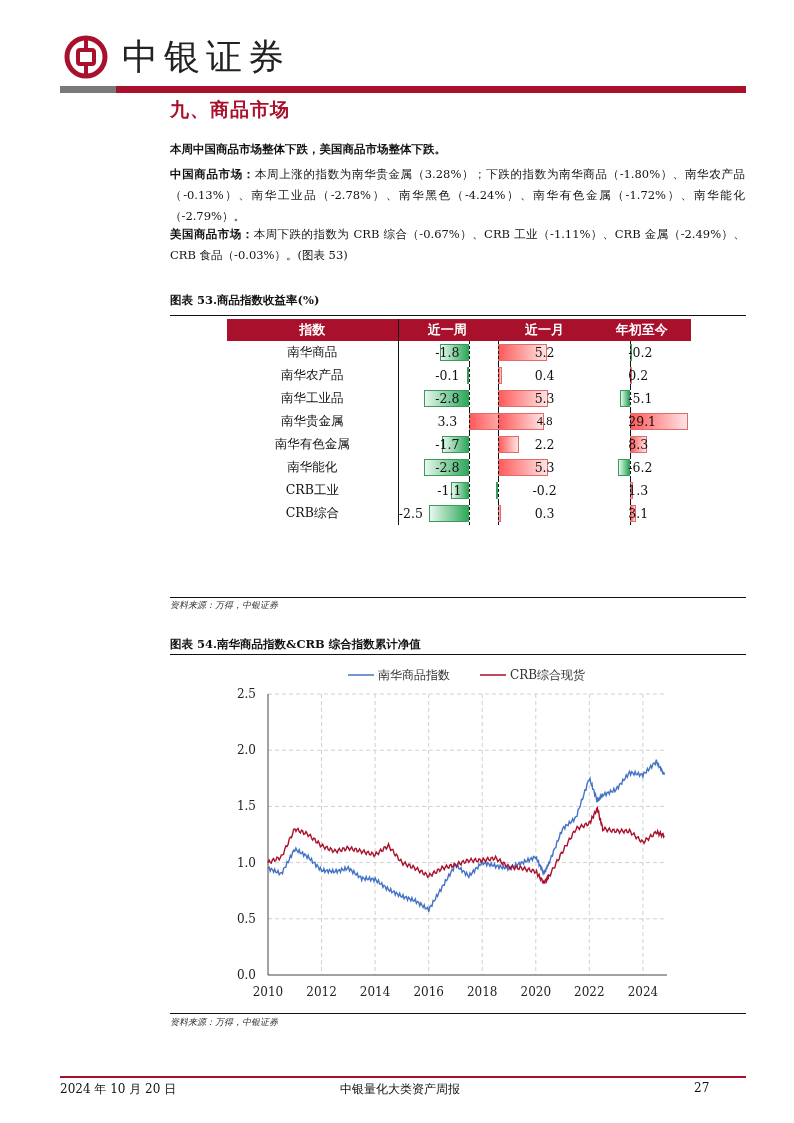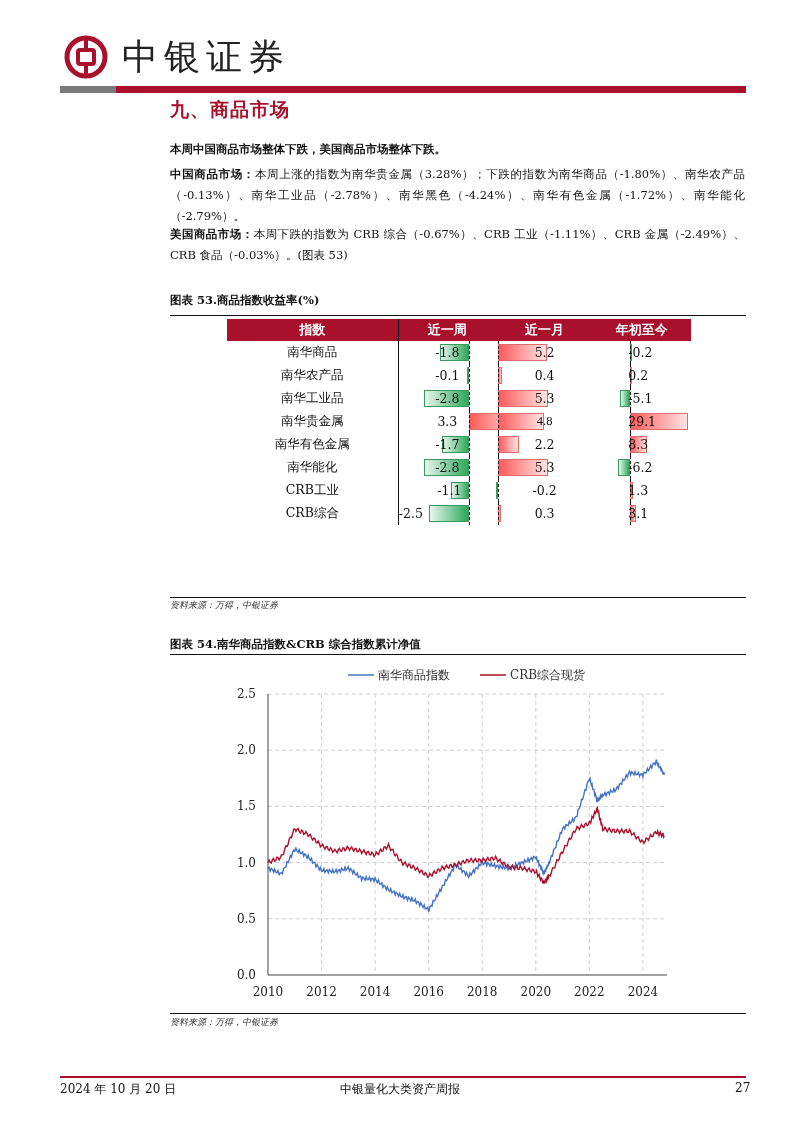--- a/index.html
+++ b/index.html
@@ -309,13 +309,13 @@
     <polyline points="98.0,212.2 99.1,211.2 100.2,215.2 101.3,212.5 102.5,213.6 103.6,216.3 104.7,213.1 105.8,216.3 106.9,216.8 108.0,214.5 109.2,218.6 110.3,217.0 111.4,216.6 112.5,217.8 113.6,212.3 114.7,211.5 115.9,211.2 117.0,205.5 118.1,206.5 119.2,204.0 120.3,199.5 121.4,201.2 122.5,196.6 123.7,194.2 124.8,195.1 125.9,192.1 127.0,194.6 128.1,196.4 129.2,193.7 130.4,197.7 131.5,197.3 132.6,196.0 133.7,200.3 134.8,198.0 135.9,199.0 137.1,202.2 138.2,199.2 139.3,202.7 140.4,204.3 141.5,202.4 142.6,207.1 143.7,206.5 144.9,206.3 146.0,210.9 147.1,208.7 148.2,210.7 149.3,213.9 150.4,211.4 151.6,215.3 152.7,215.3 153.8,212.7 154.9,216.5 156.0,214.4 157.1,213.8 158.3,217.0 159.4,213.6 160.5,215.2 161.6,216.8 162.7,213.4 163.8,216.7 164.9,216.1 166.1,213.5 167.2,216.9 168.3,214.0 169.4,213.6 170.5,216.1 171.6,212.2 172.8,214.0 173.9,214.6 175.0,211.0 176.1,214.2 177.2,212.6 178.3,210.6 179.5,215.1 180.6,212.8 181.7,214.2 182.8,217.4 183.9,214.6 185.0,217.9 186.1,219.1 187.3,217.0 188.4,221.4 189.5,220.4 190.6,220.1 191.7,224.4 192.8,221.1 194.0,222.3 195.1,224.3 196.2,220.7 197.3,223.8 198.4,223.6 199.5,221.1 200.7,224.9 201.8,222.6 202.9,222.2 204.0,225.4 205.1,221.9 206.2,224.4 207.3,226.6 208.5,224.0 209.6,228.1 210.7,228.0 211.8,226.8 212.9,231.3 214.0,229.3 215.2,230.3 216.3,233.8 217.4,231.0 218.5,234.0 219.6,235.3 220.7,232.7 221.9,236.8 223.0,235.8 224.1,234.9 225.2,239.0 226.3,236.4 227.4,237.6 228.5,240.4 229.7,237.3 230.8,240.5 231.9,241.2 233.0,238.7 234.1,242.8 235.2,241.1 236.4,240.5 237.5,244.2 238.6,241.2 239.7,242.8 240.8,244.9 241.9,241.7 243.1,245.1 244.2,245.0 245.3,243.0 246.4,247.4 247.5,245.7 248.6,246.1 249.7,249.8 250.9,246.9 252.0,249.5 253.1,251.4 254.2,248.8 255.3,252.9 256.4,252.6 257.6,251.4 258.7,255.8 259.8,251.0 260.9,249.4 262.0,250.1 263.1,244.5 264.2,245.0 265.4,243.7 266.5,238.7 267.6,240.4 268.7,236.9 269.8,233.6 270.9,235.2 272.1,230.1 273.2,229.1 274.3,229.3 275.4,223.8 276.5,224.7 277.6,222.8 278.8,218.2 279.9,220.0 281.0,215.9 282.1,213.3 283.2,214.6 284.3,209.2 285.4,208.8 286.6,211.3 287.7,208.7 288.8,212.8 289.9,213.1 291.0,211.7 292.1,216.4 293.3,214.7 294.4,215.4 295.5,219.2 296.6,216.5 297.7,219.5 298.8,221.4 300.0,216.9 301.1,219.2 302.2,216.9 303.3,214.0 304.4,216.5 305.5,212.3 306.6,211.6 307.8,212.9 308.9,208.1 310.0,209.5 311.1,208.7 312.2,204.6 313.3,208.5 314.5,207.0 315.6,206.1 316.7,209.7 317.8,206.7 318.9,208.0 320.0,210.2 321.2,206.9 322.3,210.1 323.4,210.1 324.5,207.8 325.6,211.8 326.7,209.6 327.8,209.2 329.0,212.5 330.1,209.2 331.2,211.0 332.3,212.6 333.4,209.3 334.5,212.7 335.7,212.0 336.8,210.1 337.9,214.0 339.0,211.4 340.1,210.9 341.2,213.2 342.4,209.1 343.5,210.8 344.6,211.1 345.7,207.4 346.8,210.4 347.9,208.5 349.0,206.5 350.2,209.5 351.3,205.9 352.4,206.1 353.5,207.9 354.6,203.8 355.7,205.9 356.9,205.6 358.0,202.3 359.1,205.5 360.2,203.0 361.3,201.6 362.4,204.4 363.6,200.5 364.7,201.3 365.8,202.6 366.5,200.4 367.1,204.8 367.8,205.8 368.5,204.8 369.1,209.9 369.8,208.8 370.5,209.8 371.1,214.2 371.8,212.0 372.5,215.2 373.1,217.8 373.8,215.8 374.3,218.2 374.7,216.2 375.2,213.4 375.6,216.1 376.1,212.2 376.5,211.5 376.9,213.2 377.4,208.5 377.8,209.9 378.3,209.6 378.7,205.5 379.2,208.1 380.3,203.7 381.4,199.5 382.5,200.2 383.6,194.1 384.8,192.2 385.9,191.5 387.0,185.0 388.1,185.0 389.2,182.1 390.3,176.6 391.4,177.4 392.6,172.5 393.7,170.7 394.8,173.0 395.9,168.6 397.0,169.1 398.1,169.7 399.3,165.3 400.4,167.4 401.5,165.9 402.6,162.7 403.7,165.4 404.8,161.9 406.0,160.7 407.1,160.3 408.2,153.4 409.3,152.1 410.4,149.8 411.5,143.2 412.6,143.4 413.8,138.9 414.9,133.8 416.0,134.1 417.1,127.8 418.2,125.0 419.3,124.1 420.0,122.3 420.7,126.7 421.4,128.9 422.0,127.8 422.7,133.3 423.4,133.4 424.0,134.0 424.7,139.3 425.4,137.9 426.0,140.7 426.7,144.6 427.4,142.8 427.8,145.2 428.3,144.6 428.7,141.5 429.2,144.7 429.6,141.9 430.1,140.8 430.5,143.5 430.9,139.5 431.4,140.6 431.8,141.6 432.3,137.6 432.7,140.4 433.8,139.1 435.0,136.5 436.1,139.7 437.2,136.5 438.3,136.0 439.4,138.3 440.5,134.1 441.7,135.8 442.8,136.2 443.9,132.5 445.0,135.5 446.1,133.6 447.2,130.6 448.4,132.7 449.5,128.2 450.6,127.4 451.7,128.3 452.8,123.2 453.9,124.4 455.0,123.2 456.2,118.9 457.3,121.2 458.4,117.8 459.5,115.4 460.6,118.9 461.7,115.7 462.9,117.1 464.0,119.1 465.1,115.6 466.2,118.8 467.3,118.6 468.4,116.3 469.6,120.2 470.7,118.0 471.8,117.7 472.9,120.9 474.0,116.2 475.1,116.8 476.2,117.0 477.4,112.4 478.5,114.6 479.6,112.5 480.7,109.4 481.8,111.9 482.9,107.9 484.1,107.0 485.2,108.5 486.3,103.6 487.0,107.1 487.6,108.8 488.3,106.8 489.0,111.5 489.6,111.0 490.3,110.7 491.0,115.3 491.6,113.2 492.3,115.1 493.0,118.4 493.7,115.9 494.3,118.9" fill="none" stroke="#4472c4" stroke-width="1.4"></polyline>
     <polyline points="98.0,206.6 99.1,204.1 100.2,206.2 101.3,207.1 102.5,203.7 103.6,202.6 104.7,205.2 105.8,204.6 106.9,201.1 108.0,201.6 109.2,203.9 110.3,201.7 111.4,199.0 112.5,198.9 113.6,198.3 114.7,193.2 115.9,189.8 117.0,190.5 118.1,188.4 119.2,183.0 120.3,181.2 121.4,181.7 122.5,178.2 123.7,173.2 124.8,172.8 125.9,175.4 127.0,173.4 128.1,172.4 129.2,175.7 130.4,176.9 131.5,174.3 132.6,174.8 133.7,178.3 134.8,178.0 135.9,175.6 137.1,177.6 138.2,180.5 139.3,179.3 140.4,178.4 141.5,182.0 142.6,184.1 143.7,182.1 144.9,182.6 146.0,186.6 147.1,187.1 148.2,185.1 149.3,187.2 150.4,190.8 151.6,189.9 152.7,188.2 153.8,191.0 154.9,193.1 156.0,190.8 157.1,190.4 158.3,193.8 159.4,194.4 160.5,191.8 161.6,193.0 162.7,196.3 163.8,195.4 164.9,193.3 166.1,195.1 167.2,196.8 168.3,193.9 169.4,192.4 170.5,195.0 171.6,195.3 172.8,191.9 173.9,191.9 175.0,194.6 176.1,193.3 177.2,190.3 178.3,191.7 179.5,194.3 180.6,192.3 181.7,190.9 182.8,193.9 183.9,195.1 185.0,192.4 186.1,192.5 187.3,195.8 188.4,195.5 189.5,192.9 190.6,194.5 191.7,197.4 192.8,195.7 194.0,193.9 195.1,196.7 196.2,198.4 197.3,195.8 198.4,195.4 199.5,198.7 200.7,198.9 201.8,196.2 202.9,197.3 204.0,200.4 205.1,199.1 206.2,196.0 207.3,197.4 208.5,198.5 209.6,195.0 210.7,193.2 211.8,195.4 212.9,195.0 214.0,191.2 215.2,190.9 216.3,193.1 217.4,191.1 218.5,187.8 219.6,191.0 220.7,194.6 221.9,193.5 223.0,193.4 224.1,197.7 225.2,199.8 226.3,198.2 227.4,199.6 228.5,204.1 229.7,204.7 230.8,203.3 231.9,206.2 233.0,209.1 234.1,207.4 235.2,206.0 236.4,209.1 237.5,210.8 238.6,208.3 239.7,208.3 240.8,211.8 241.9,212.0 243.1,209.5 244.2,211.1 245.3,214.2 246.4,213.1 247.5,211.5 248.6,214.5 249.7,216.8 250.9,214.7 252.0,214.4 253.1,218.1 254.2,218.9 255.3,216.5 256.4,217.8 257.6,221.3 258.7,220.6 259.8,217.4 260.9,218.8 262.0,220.1 263.1,216.9 264.2,214.9 265.4,217.2 266.5,217.1 267.6,213.4 268.7,213.0 269.8,215.3 270.9,213.7 272.1,210.3 273.2,211.7 274.3,213.7 275.4,211.1 276.5,209.1 277.6,211.6 278.8,212.3 279.9,209.0 281.0,208.5 282.1,211.3 283.2,210.5 284.3,207.3 285.4,208.3 286.6,210.5 287.7,208.2 288.8,205.7 289.9,207.8 291.0,208.9 292.1,205.6 293.3,204.6 294.4,207.2 295.5,206.8 296.6,203.4 297.7,203.9 298.8,206.3 300.0,204.7 301.1,202.3 302.2,204.5 303.3,206.3 304.4,203.7 305.5,202.5 306.6,205.5 307.8,205.9 308.9,202.8 310.0,203.2 311.1,206.2 312.2,205.0 313.3,202.2 314.5,203.8 315.6,205.8 316.7,203.2 317.8,201.5 318.9,204.1 320.0,204.7 321.2,201.5 322.3,201.3 323.4,204.1 324.5,203.2 325.6,200.2 326.7,202.4 327.8,205.6 329.0,204.3 330.1,203.1 331.2,206.4 332.3,208.4 333.4,206.3 334.5,206.5 335.7,210.3 336.8,210.8 337.9,208.6 339.0,210.4 340.1,213.2 341.2,211.5 342.4,209.4 343.5,211.8 344.6,213.5 345.7,210.9 346.8,210.0 347.9,213.1 349.0,213.4 350.2,210.4 351.3,211.1 352.4,214.1 353.5,213.0 354.6,210.8 355.7,213.1 356.9,215.4 358.0,213.1 359.1,212.0 360.2,215.2 361.3,216.1 362.4,213.3 363.6,213.8 364.7,217.1 365.8,216.4 366.5,214.6 367.1,217.2 367.8,220.4 368.5,219.1 369.1,218.3 369.8,221.9 370.5,223.9 371.1,221.9 371.8,222.5 372.5,226.5 373.1,227.0 373.8,225.0 374.3,225.7 374.7,227.7 375.2,225.2 375.6,222.6 376.1,224.5 376.5,225.4 376.9,222.0 377.4,220.7 377.8,223.1 378.3,222.5 378.7,219.0 379.2,219.2 380.3,219.9 381.4,216.3 382.5,211.9 383.6,212.0 384.8,211.8 385.9,207.1 387.0,203.8 388.1,204.7 389.2,203.1 390.3,198.0 391.4,196.3 392.6,197.2 393.7,194.2 394.8,189.6 395.9,189.6 397.0,189.9 398.1,185.6 399.3,182.2 400.4,183.1 401.5,182.1 402.6,177.2 403.7,175.3 404.8,176.4 406.0,173.8 407.1,170.5 408.2,171.5 409.3,173.5 410.4,170.9 411.5,168.5 412.6,170.6 413.8,171.5 414.9,168.1 416.0,167.1 417.1,169.7 418.2,168.9 419.3,165.5 420.0,165.3 420.7,166.8 421.4,163.9 422.0,160.4 422.7,161.4 423.4,161.9 424.0,158.0 424.7,155.8 425.4,157.5 426.0,156.5 426.7,152.3 427.4,151.6 427.8,156.2 428.3,156.6 428.7,155.7 429.2,159.4 429.6,163.1 430.1,162.3 430.5,162.6 430.9,167.1 431.4,169.5 431.8,168.1 432.3,169.9 432.7,174.6 433.8,173.9 435.0,171.3 436.1,173.1 437.2,175.7 438.3,173.6 439.4,172.0 440.5,174.9 441.7,176.2 442.8,173.4 443.9,173.3 445.0,176.5 446.1,176.2 447.2,173.3 448.4,174.5 449.5,177.1 450.6,175.2 451.7,173.1 452.8,175.5 453.9,177.0 455.0,174.2 456.2,173.5 457.3,176.5 458.4,176.5 459.5,173.4 460.6,175.2 461.7,178.9 462.9,178.3 464.0,176.9 465.1,179.9 466.2,182.7 467.3,181.1 468.4,180.8 469.6,184.7 470.7,186.0 471.8,183.9 472.9,185.2 474.0,187.3 475.1,185.4 476.2,181.9 477.4,182.8 478.5,184.2 479.6,181.0 480.7,178.5 481.8,180.5 482.9,180.5 484.1,176.7 485.2,175.7 486.3,177.9 487.0,177.5 487.6,174.9 488.3,176.6 489.0,179.4 489.6,177.6 490.3,175.9 491.0,178.8 491.6,180.4 492.3,177.8 493.0,177.5 493.7,180.8 494.3,179.6" fill="none" stroke="#a8102c" stroke-width="1.4"></polyline>
   </svg>
 
 <div class="abs rule" style="top:1013px;"></div>
 <div class="abs src" style="top:1016px;">资料来源：万得，中银证券</div>
 
 <div class="abs footer-rule"></div>
 <div class="abs footer" style="left:60px;">2024 年 10 月 20 日</div>
 <div class="abs footer" style="left:340px;">中银量化大类资产周报</div>
-<div class="abs footer" style="left:735px;">27</div>
+<div class="abs footer" style="left:694px;">27</div>
 
 </body></html>

